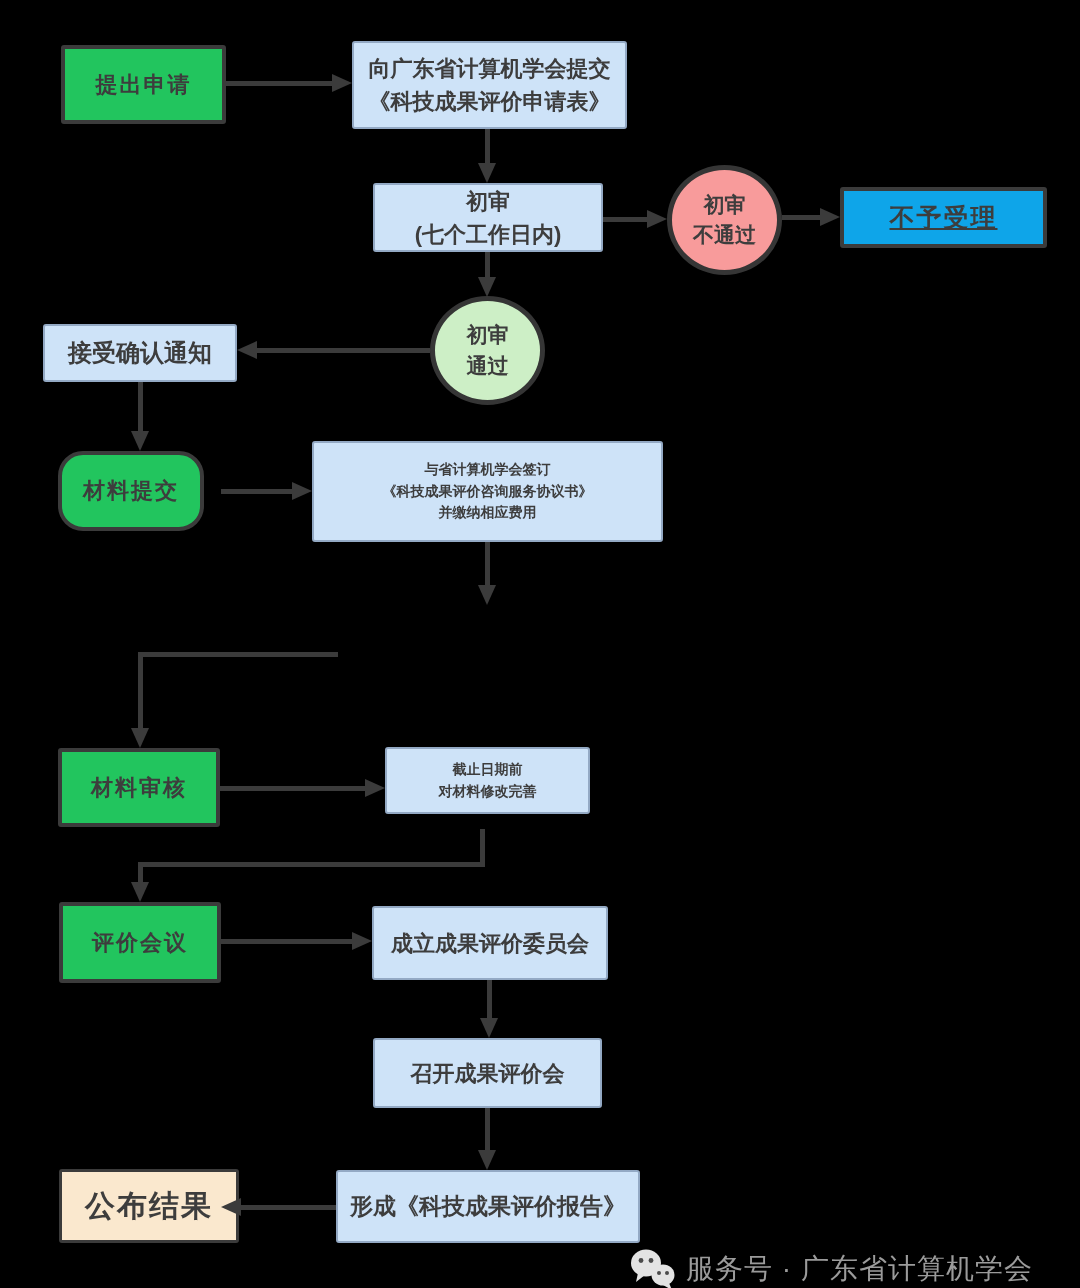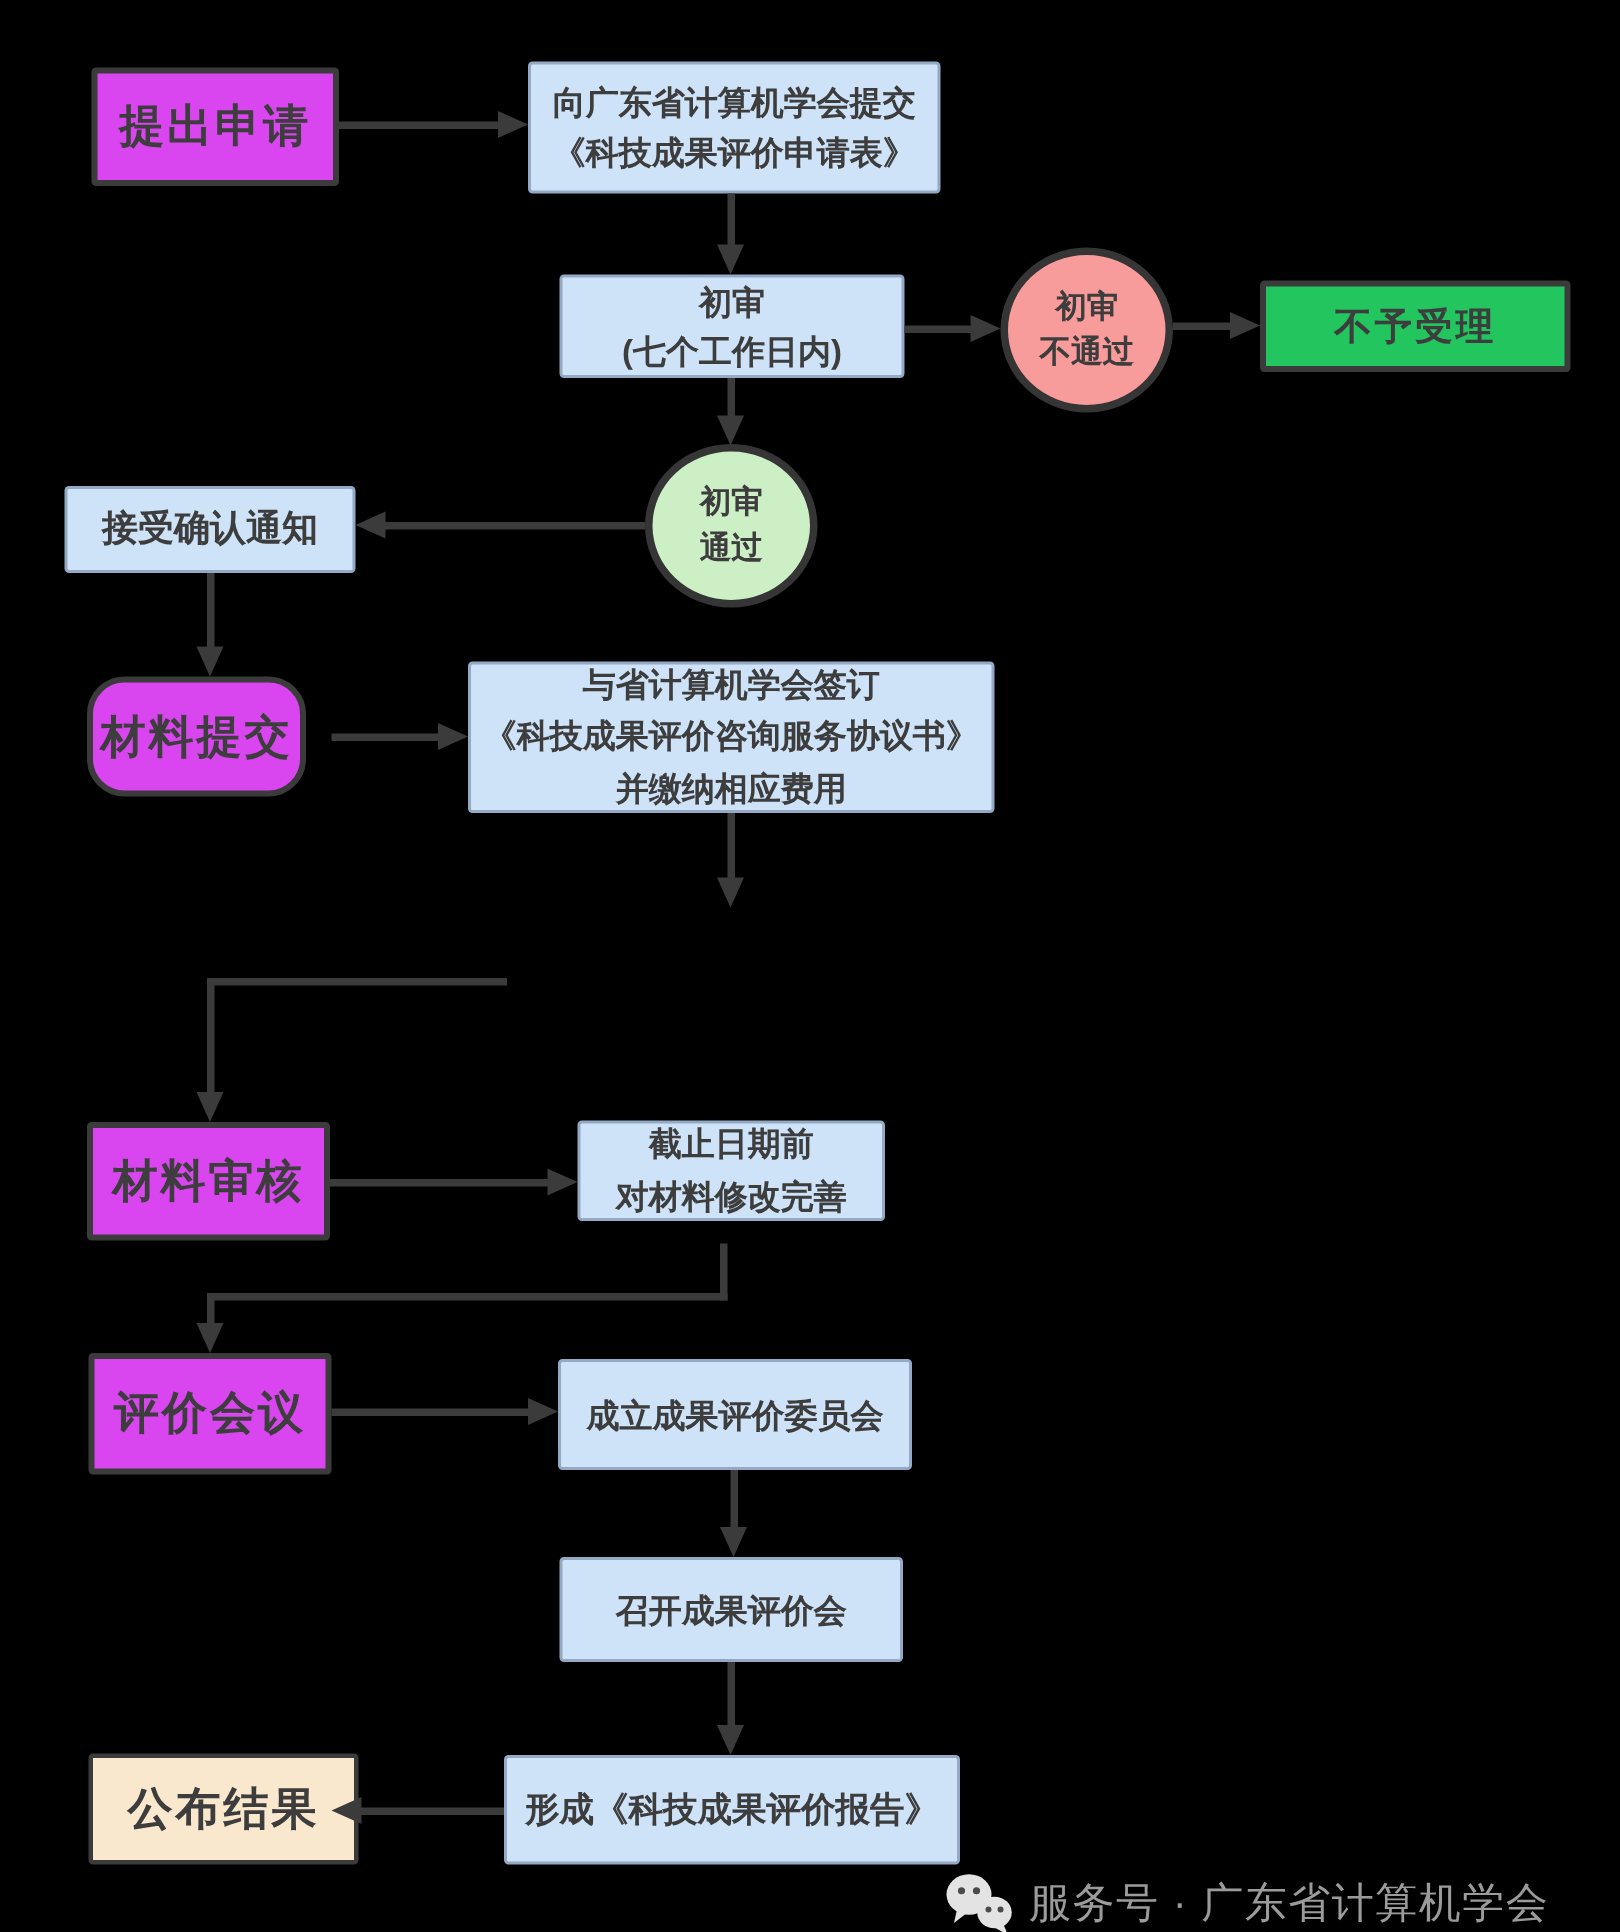--- a/index.html
+++ b/index.html
@@ -6,24 +6,24 @@
   #stage {
     position:relative; width:1080px; height:1288px; background:#000;
     font-family:"Liberation Sans","DejaVu Sans",sans-serif; overflow:hidden;
   }
   .node {
     position:absolute; box-sizing:border-box;
     display:flex; align-items:center; justify-content:center;
     text-align:center; color:#3d3d3d; font-weight:bold;
   }
   .label { white-space:pre-line; }
-  .box-yellow { background:#d946ef; border:4px solid #3b3b3b; border-radius:3px; font-size:30px; letter-spacing:2px; }
+  .box-yellow { background:#22c55e; border:4px solid #3b3b3b; border-radius:3px; font-size:22px; letter-spacing:2px; }
   .box-blue   { background:#cee3f8; border:2px solid #93a9c4; border-radius:3px; font-size:22px; line-height:1.5; }
-  .box-blue.small-text { font-size:22px; line-height:1.55; }
-  .box-pink   { background:#22c55e; border:4px solid #3b3b3b; border-radius:3px; font-size:25px; letter-spacing:2px; }
+  .box-blue.small-text { font-size:14px; line-height:1.55; }
+  .box-pink   { background:#0ea5e9; border:4px solid #3b3b3b; border-radius:3px; font-size:25px; letter-spacing:2px;text-decoration:underline; }
   .box-orange { background:#fae8ce; border:3px solid #3b3b3b; border-radius:3px; font-size:30px; letter-spacing:2px; }
   .circle     { border:5px solid #353535; border-radius:50%; font-size:21px; line-height:1.45; }
   .circle-pink  { background:#f89b9b; }
   .circle-green { background:#cdefc6; }
   .seg  { position:absolute; background:#3b3b3b; }
   .head { position:absolute; width:0; height:0; }
   .head-right { border-top:9px solid transparent; border-bottom:9px solid transparent; border-left:20px solid #3b3b3b; }
   .head-left  { border-top:9px solid transparent; border-bottom:9px solid transparent; border-right:20px solid #3b3b3b; }
   .head-down  { border-left:9px solid transparent; border-right:9px solid transparent; border-top:20px solid #3b3b3b; }
   #watermark { position:absolute; left:630px; top:1248px; display:flex; align-items:center; }

